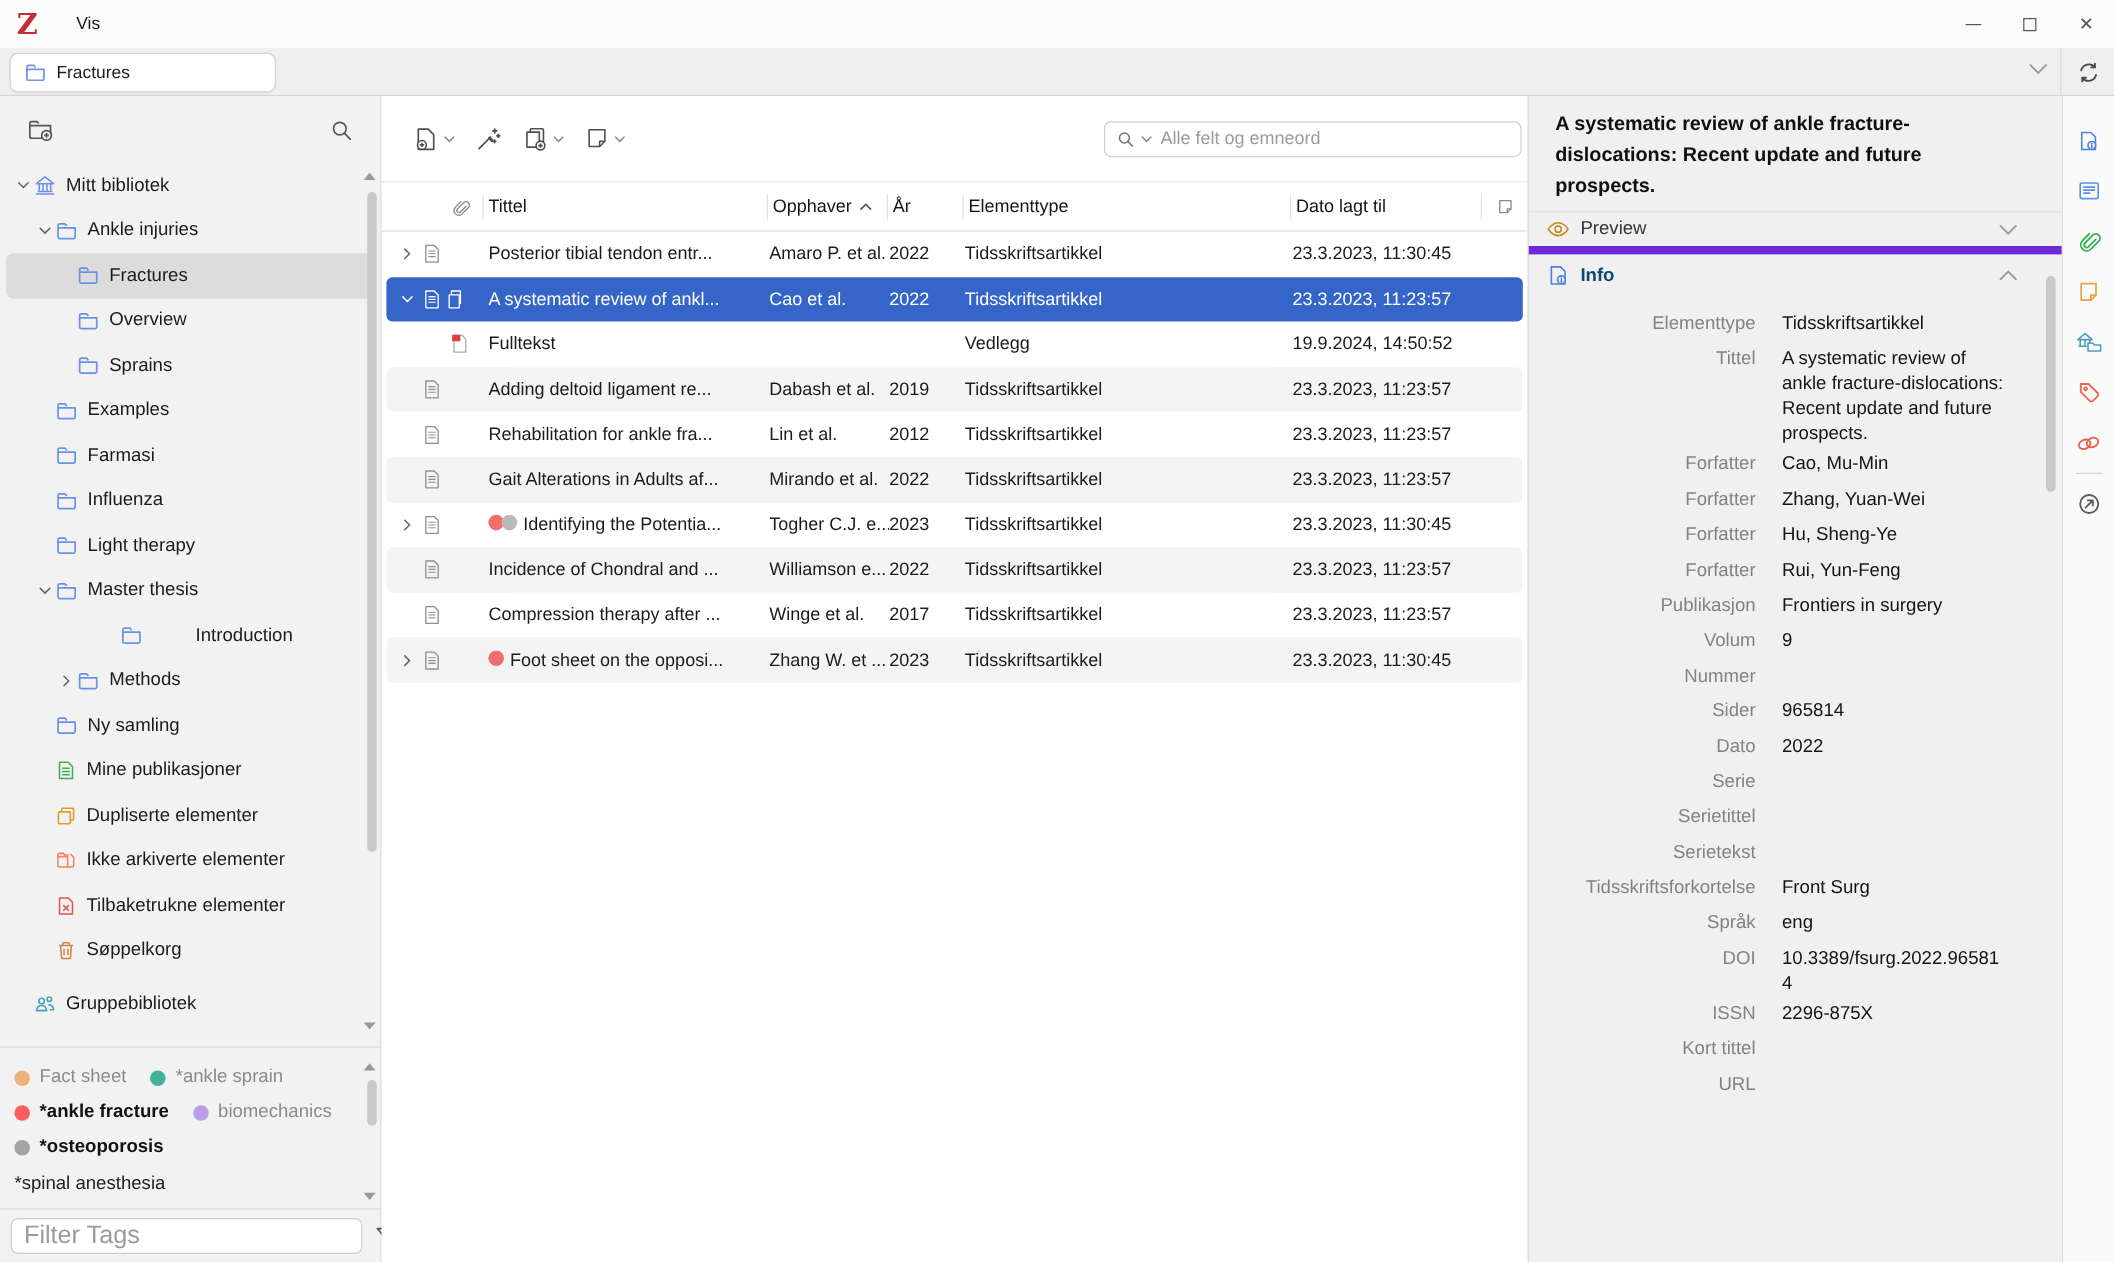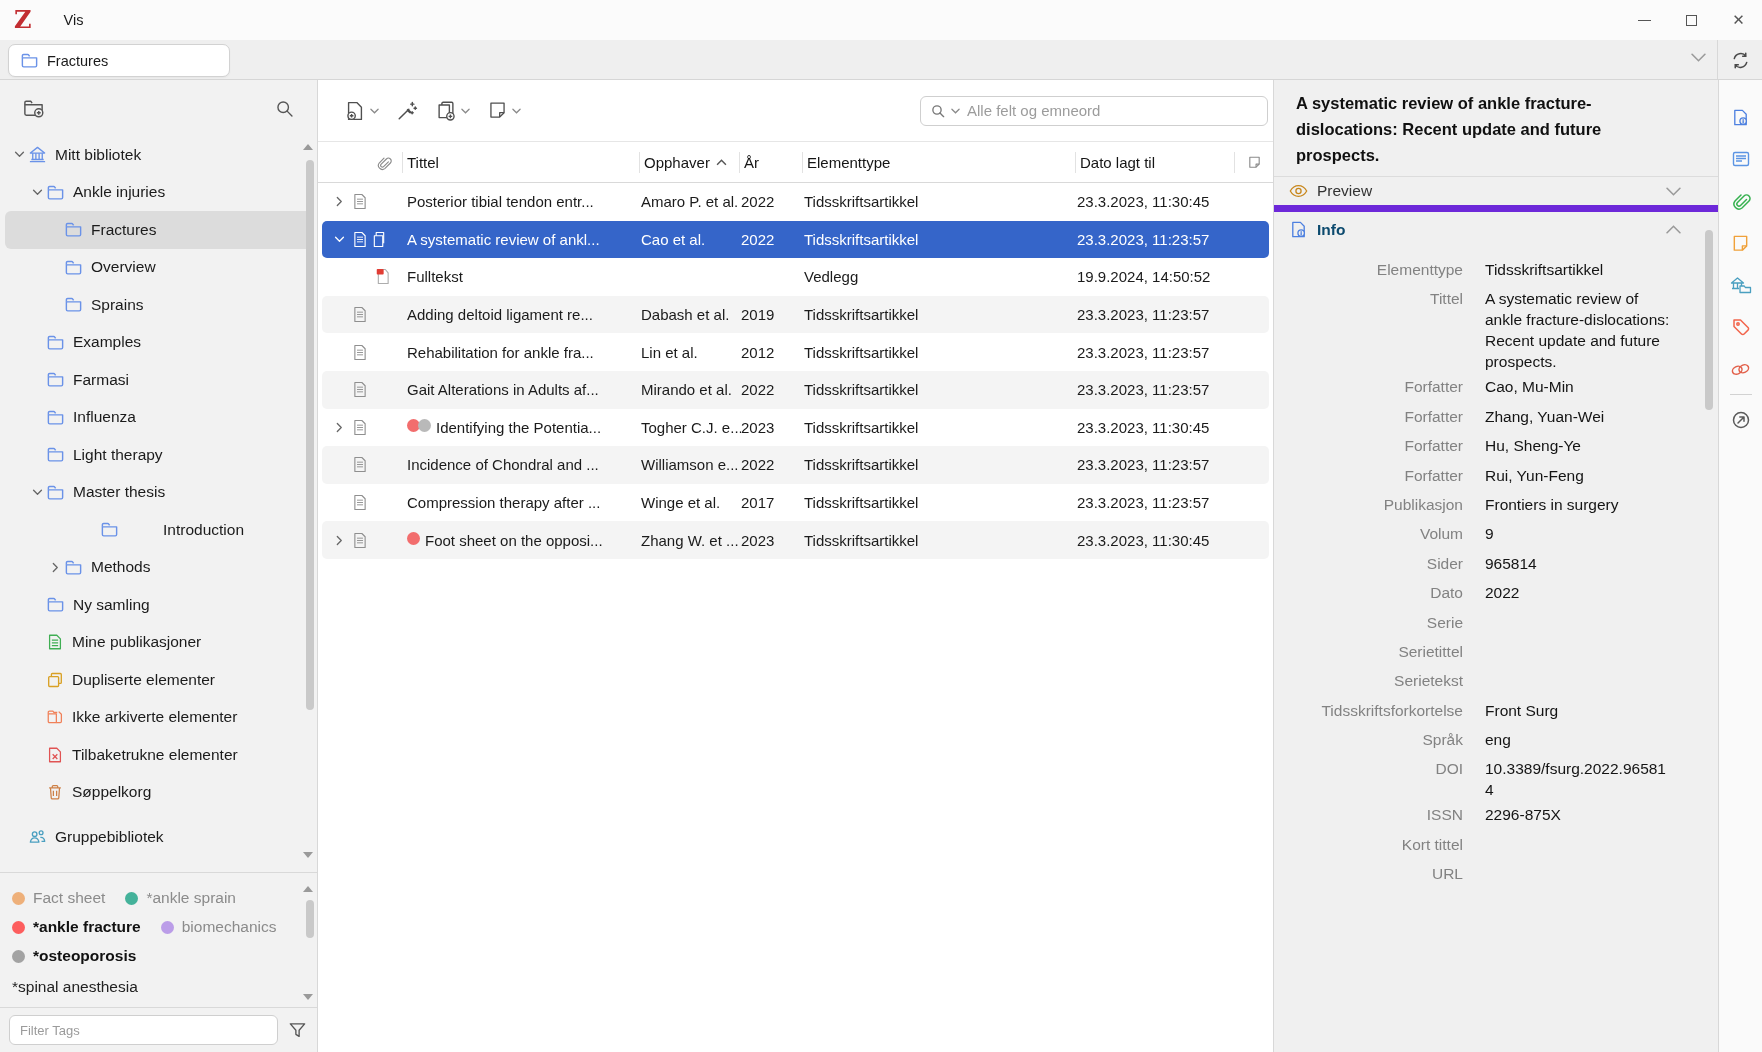--- a/index.html
+++ b/index.html
@@ -47,31 +47,31 @@
   .tags-panel { position:absolute; left:0; right:0; top:792px; height:135px; border-top:1px solid #d9d9d9; padding:13px 0 0 12px; overflow:hidden; }
   .tag-row { margin-bottom:5px; height:24px; display:flex; align-items:center; white-space:nowrap; }
   .tag-row.last { margin-top:7px; }
   .tag-chip { display:inline-flex; align-items:center; gap:8px; font-size:15.5px; margin-right:20px; }
   .tag-chip.muted { color:#8b8b8b; }
   .tag-chip.bold { color:#111; font-weight:bold; }
   .tag-chip.plain { color:#222; }
   .tag-dot { width:13px; height:13px; border-radius:50%; flex:none; }
 
   .filter-bar { position:absolute; left:0; right:0; bottom:0; height:45px; border-top:1px solid #d9d9d9; display:flex; align-items:center; padding:0 9px; gap:9px; }
-  .filter-bar input { flex:1; height:30px; border:1px solid #cfcfcf; border-radius:6px; background:#fff; padding:0 10px; font-size:13px; color:#333; outline:none; font-family:inherit; }
+  .filter-bar input { flex:1; height:30px; border:1px solid #cfcfcf; border-radius:6px; background:#fff; padding:0 10px; font-size:21px; color:#333; outline:none; font-family:inherit; }
   .filter-bar input::placeholder { color:#9b9b9b; }
 
   
   .thumb { position:absolute; background:#c9c9c9; border-radius:4px; width:8px; right:3px; }
   .arr { position:absolute; right:4px; width:0; height:0; border-left:5px solid transparent; border-right:5px solid transparent; }
   .arr.up { border-bottom:6px solid #9a9a9a; }
   .arr.down { border-top:6px solid #9a9a9a; }
 
   
-  .mid-toolbar { height:62px; display:flex; align-items:center; padding-left:26px; gap:17px; border-bottom:1px solid #e6e6e6; }
+  .mid-toolbar { height:72px; display:flex; align-items:center; padding-left:26px; gap:17px; border-bottom:1px solid #e6e6e6; }
   .tb-btn { display:flex; align-items:center; gap:4px; }
   .searchbox { margin-left:auto; margin-right:5px; width:348px; height:30px; border:1px solid #cfcfcf; border-radius:6px; background:#fff; display:flex; align-items:center; padding:0 9px; gap:5px; }
   .searchbox input { border:none; outline:none; flex:1; font-size:15px; color:#333; font-family:inherit; background:transparent; }
   .searchbox input::placeholder { color:#9c9c9c; }
 
   .grid-cols { display:grid; grid-template-columns:82px 237px 100px 63px 273px 159px 33px; margin:0 4px; }
   .list-header { height:41px; align-items:center; font-size:15px; color:#151515; border-bottom:1px solid #d9d9d9; margin:0; padding:0 4px; }
   .hcell { position:relative; padding-left:3px; display:flex; align-items:center; height:41px; white-space:nowrap; }
   .hcell + .hcell::before { content:''; position:absolute; left:-2px; top:10px; bottom:10px; width:1px; background:#e2e2e2; }
   .hcell.icons-col { justify-content:flex-end; padding-right:12px; }
@@ -827,20 +827,24 @@
           </div>
           <div class="field-row">
             <div class="field-label">Publikasjon</div>
             <div class="field-value">Frontiers in surgery</div>
           </div>
           <div class="field-row">
             <div class="field-label">Volum</div>
             <div class="field-value">9</div>
           </div>
           <div class="field-row">
+            <div class="field-label">Nummer</div>
+            <div class="field-value"></div>
+          </div>
+          <div class="field-row">
             <div class="field-label">Sider</div>
             <div class="field-value">965814</div>
           </div>
           <div class="field-row">
             <div class="field-label">Dato</div>
             <div class="field-value">2022</div>
           </div>
           <div class="field-row">
             <div class="field-label">Serie</div>
             <div class="field-value"></div>

